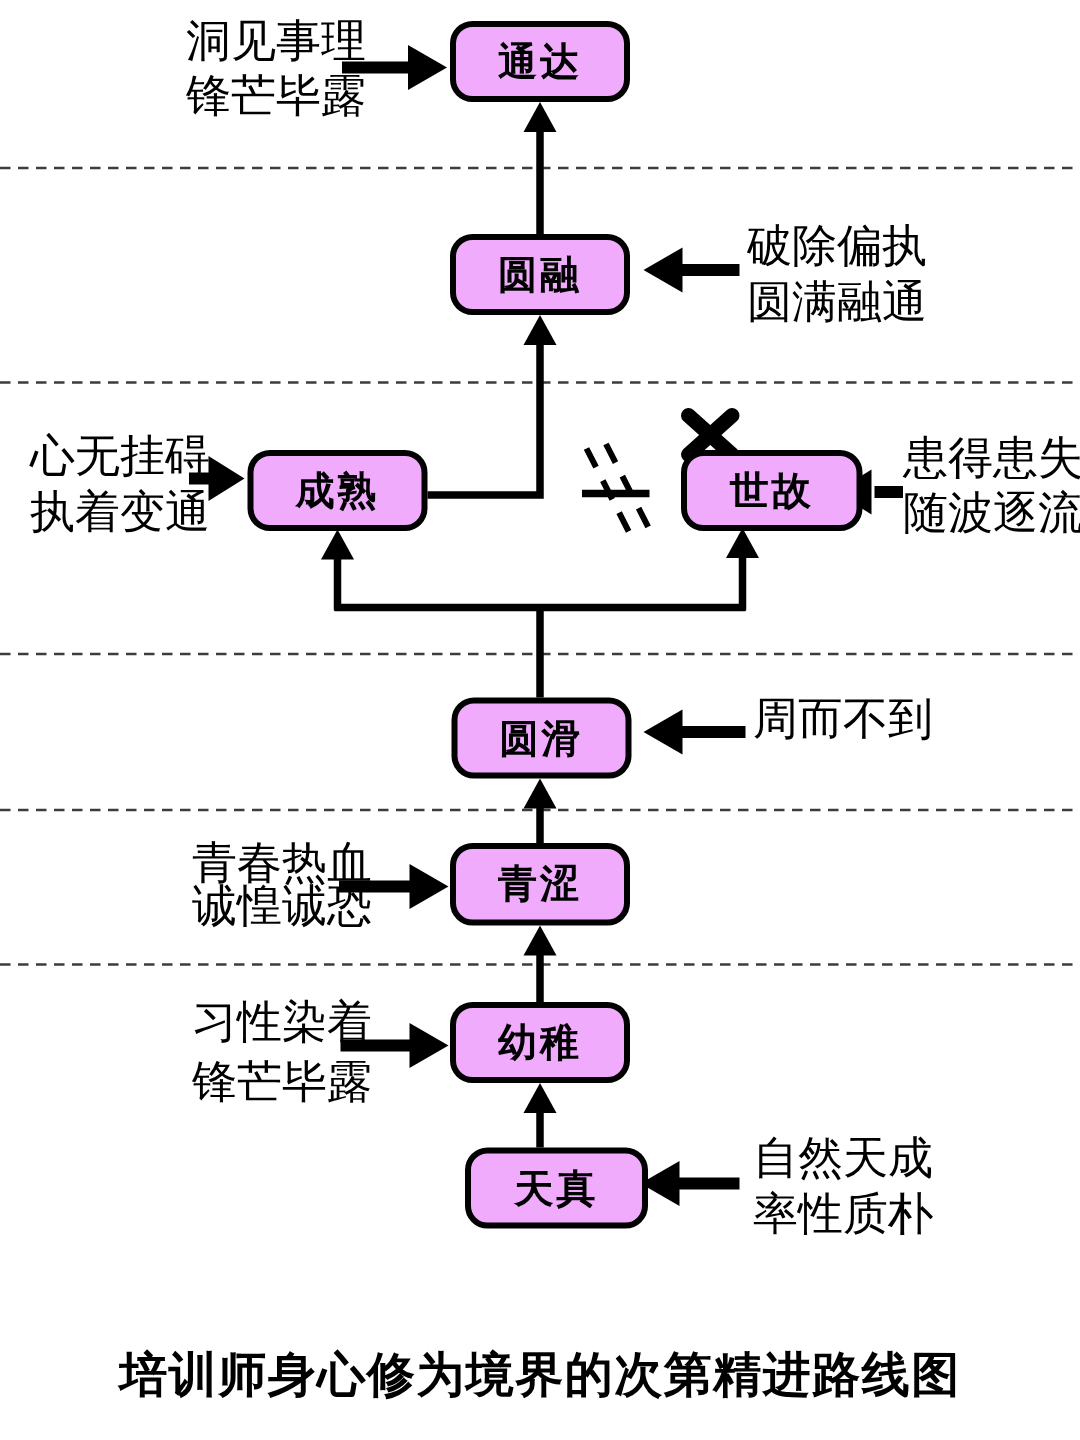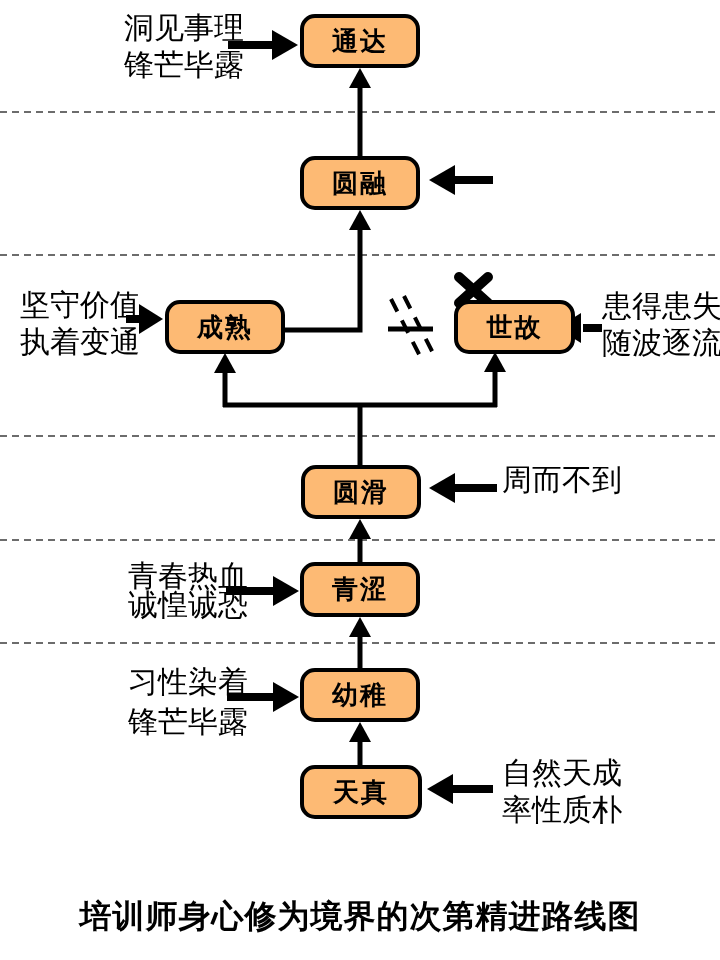--- a/index.html
+++ b/index.html
@@ -3,32 +3,32 @@
 <meta charset="utf-8">
 <style>
   html,body{margin:0;padding:0;background:#ffffff;}
   #canvas{
     position:relative;width:720px;height:960px;background:#ffffff;overflow:hidden;
     font-family:"Liberation Sans","DejaVu Sans",sans-serif;color:#000;
   }
   #connector-layer{position:absolute;left:0;top:0;width:720px;height:960px;}
   .node{
     position:absolute;width:120px;height:54px;box-sizing:border-box;
-    border:4px solid #000;border-radius:15px;background:#fdba74;
+    border:4px solid #000;border-radius:15px;background:#f0abfc;
     display:flex;align-items:center;justify-content:center;
     font-size:26px;font-weight:bold;letter-spacing:2px;
   }
   .node-tongda  {left:300px;top:14px;}
   .node-yuanrong{left:300px;top:156px;}
   .node-chengshu{left:165px;top:300px;}
   .node-shigu   {left:434px;top:300px;width:121px;margin-left:20px;}
   .node-yuanhua {left:301px;top:465px;}
   .node-qingse  {left:300px;top:562px;height:55px;}
   .node-youzhi  {left:300px;top:668px;}
-  .node-tianzhen{left:300px;top:765px;width:122px;}
+  .node-tianzhen{left:310px;top:765px;width:122px;}
   .note{position:absolute;font-size:30px;line-height:37px;white-space:nowrap;}
   .note-tongda  {left:124px;top:9px;}
   .note-yuanrong{left:498px;top:146px;}
   .note-chengshu{left:20px; top:286px;}
   .note-shigu   {left:602px;top:287px;}
   .note-yuanhua {left:502px;top:461px;}
   .note-qingse  {left:128px;top:561px;line-height:29px;}
   .note-youzhi  {left:128px;top:662px;line-height:40px;}
   .note-tianzhen{left:502px;top:754px;}
   #diagram-title{
@@ -145,22 +145,26 @@
   <div class="node node-shigu">世故</div>
   <div class="node node-yuanhua">圆滑</div>
   <div class="node node-qingse">青涩</div>
   <div class="node node-youzhi">幼稚</div>
   <div class="node node-tianzhen">天真</div>
 
   <div class="note note-tongda">
     <div>洞见事理</div>
     <div>锋芒毕露</div>
   </div>
+  <div class="note note-yuanrong">
+    <div>破除偏执</div>
+    <div>圆满融通</div>
+  </div>
   <div class="note note-chengshu">
-    <div>坚守价值</div>
+    <div>心无挂碍</div>
     <div>执着变通</div>
   </div>
   <div class="note note-shigu">
     <div>患得患失</div>
     <div>随波逐流</div>
   </div>
   <div class="note note-yuanhua">
     <div>周而不到</div>
   </div>
   <div class="note note-qingse">

